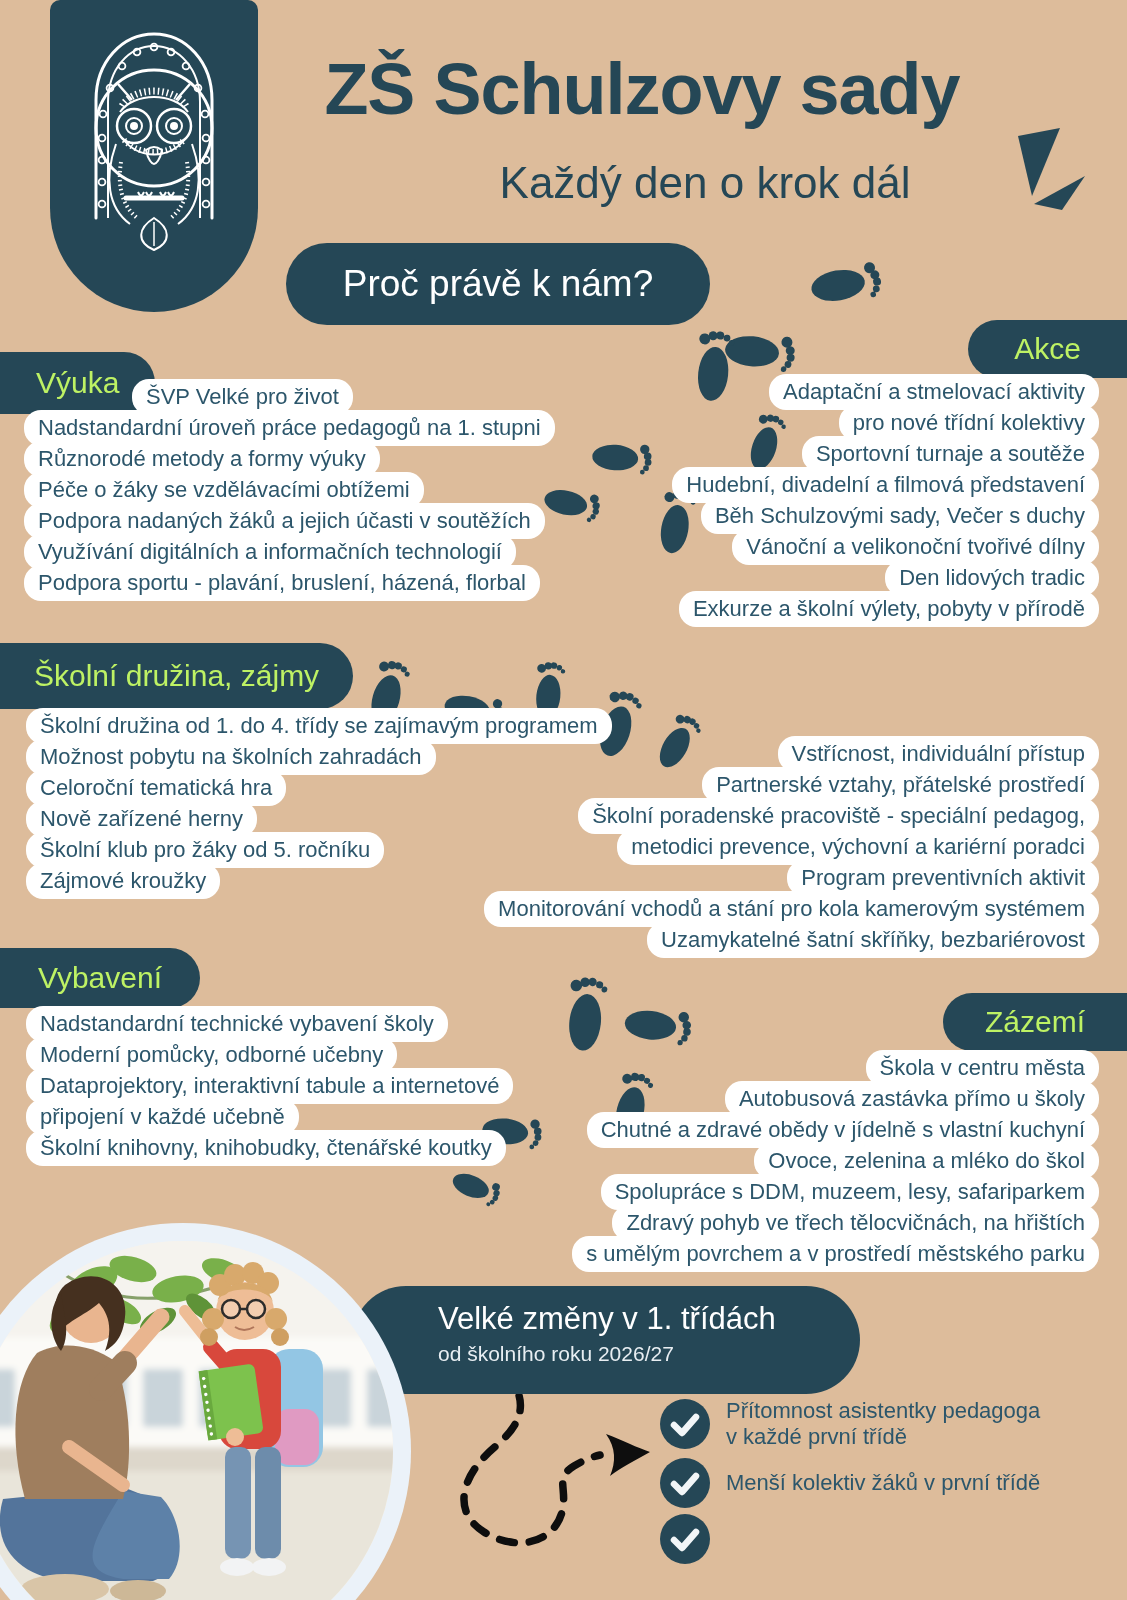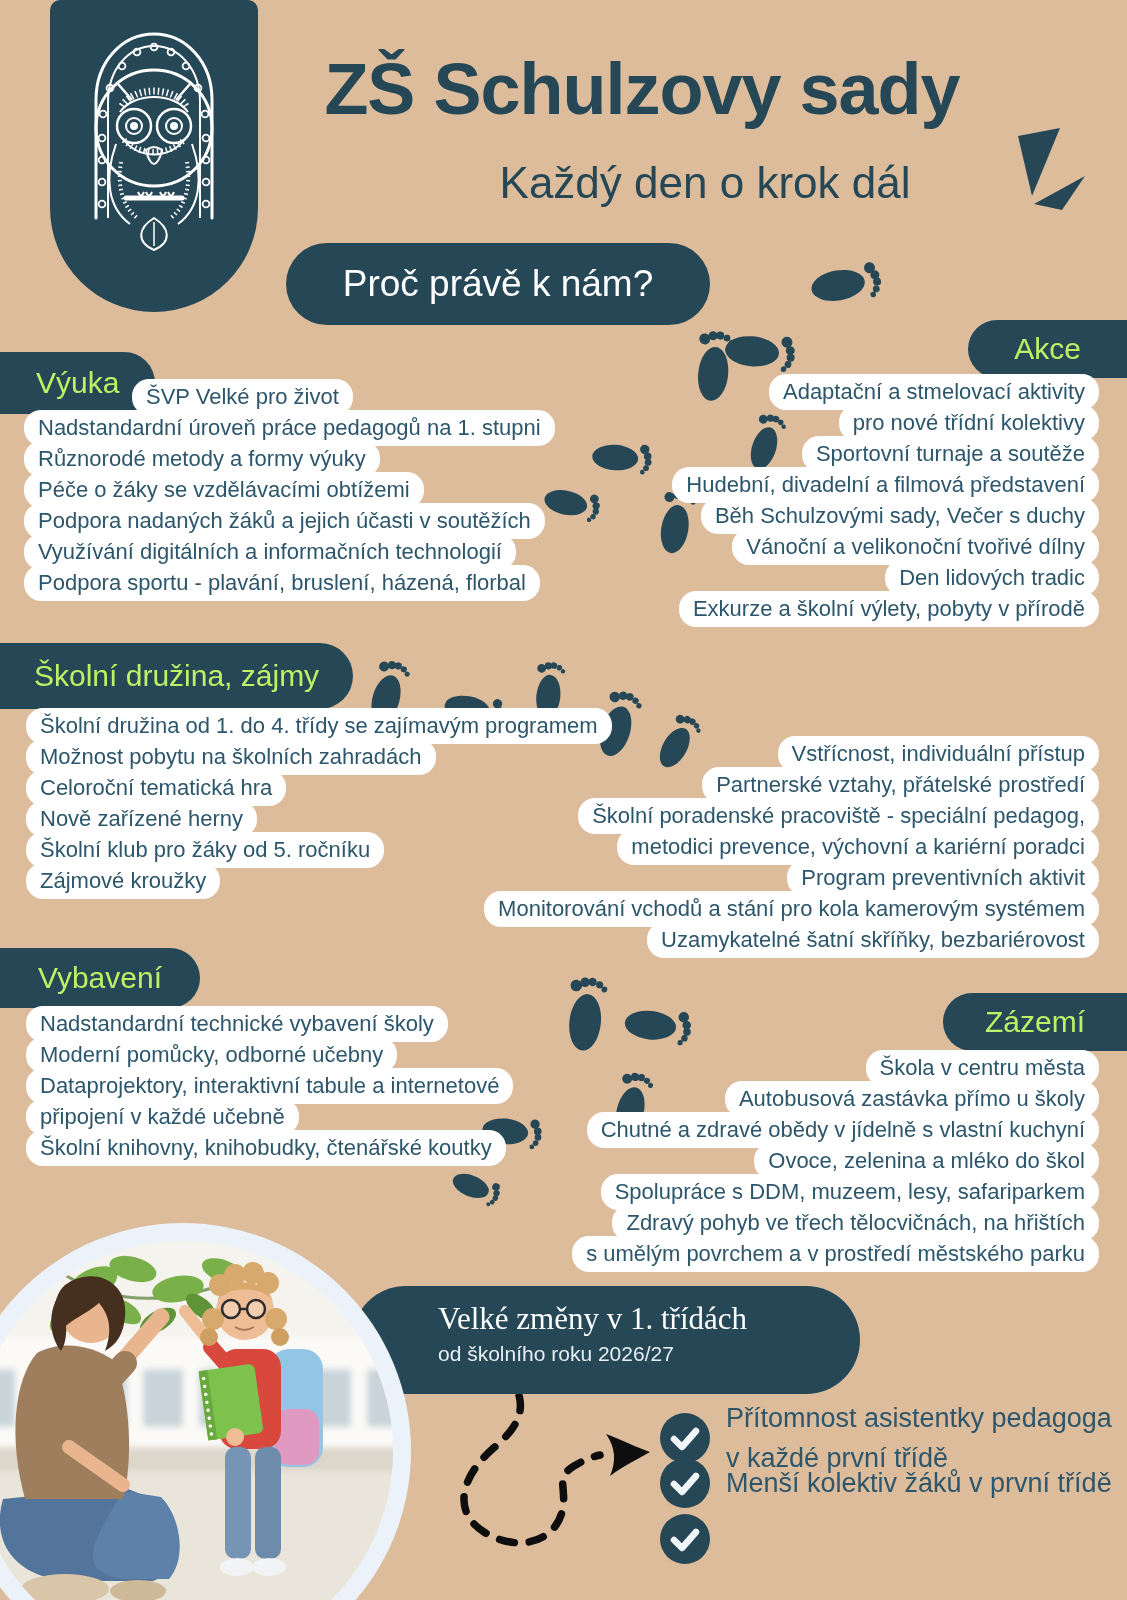--- a/index.html
+++ b/index.html
@@ -63,26 +63,26 @@
   }
   .photo-inner{
     position:absolute; left:18px; top:18px; width:420px; height:420px;
     border-radius:50%; overflow:hidden; background:#f5f3ee;
   }
   
   .banner{
     left:352px; top:1286px; width:508px; height:108px;
     background:var(--teal); border-radius:54px; color:#fff; z-index:5;
   }
-  .banner-title{margin:15px 0 0 86px; font-size:31px;font-family:Liberation Serif, serif;}
+  .banner-title{margin:15px 0 0 86px; font-size:31px;}
   .banner-sub{margin:5px 0 0 86px; font-size:21px; color:#e8eef2;}
   
   .check-item{display:flex; align-items:center; gap:16px; z-index:4;}
   .check-text{
-    font-size:27px; line-height:40px; color:var(--text); white-space:pre-line;
+    font-size:22px; line-height:26px; color:var(--text); white-space:pre-line;
   }
   .arrow-squiggle{z-index:4;}
   .mark{z-index:2;}
 </style>
 </head>
 <body>
 
 <div class="poster">
 
   <svg width="0" height="0" style="position:absolute">

